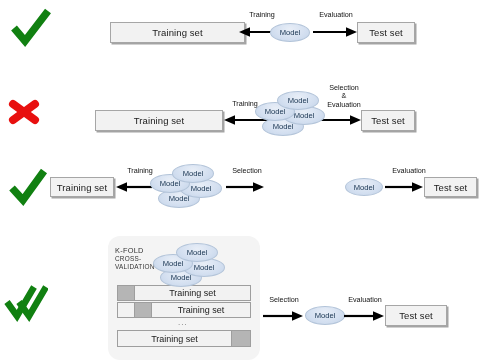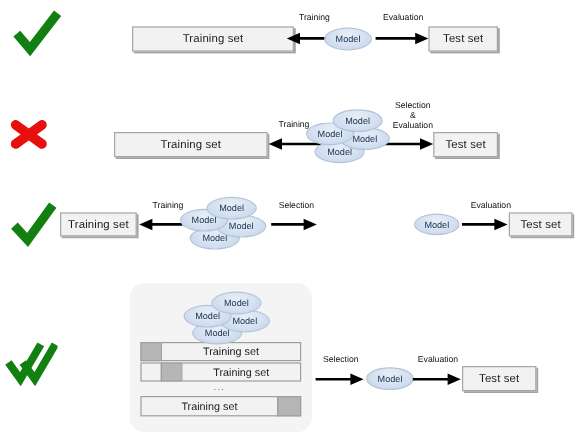--- a/index.html
+++ b/index.html
@@ -254,20 +254,25 @@
 
   <div class="mark" style="left:4px;top:285px;width:44px;height:38px;">
     <svg width="44" height="38" viewBox="0 0 44 38">
       <path d="M3 17 L13 31 L30 2" stroke="#118011" stroke-width="6.5" fill="none" stroke-linecap="butt" stroke-linejoin="miter"></path>
       <path d="M15 17 L25 31 L42 2" stroke="#118011" stroke-width="6.5" fill="none" stroke-linecap="butt" stroke-linejoin="miter"></path>
     </svg>
   </div>
 
   <div class="kfold-panel" style="left:108px;top:236px;width:152px;height:124px;"></div>
 
+  <div class="kfold-title" style="left:115px;top:247px;">
+    <b>K-FOLD</b><br>
+    <span>CROSS-</span><br>
+    <span>VALIDATION</span>
+  </div>
 
   <div class="model" style="left:153px;top:254px;width:40px;height:19px;z-index:3;">
     <span>Model</span>
   </div>
   <div class="model" style="left:176px;top:243px;width:42px;height:19px;z-index:4;">
     <span>Model</span>
   </div>
   <div class="model" style="left:183px;top:258px;width:42px;height:19px;z-index:2;">
     <span>Model</span>
   </div>

